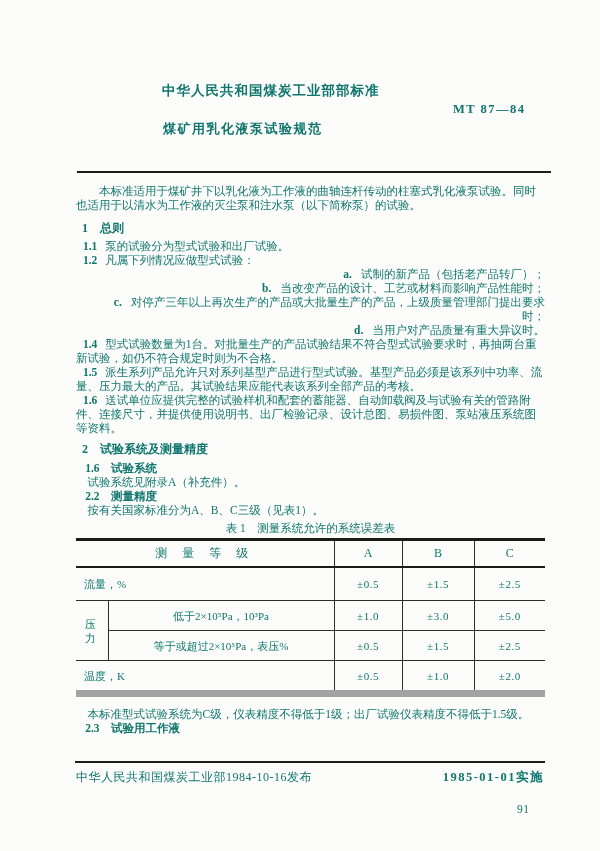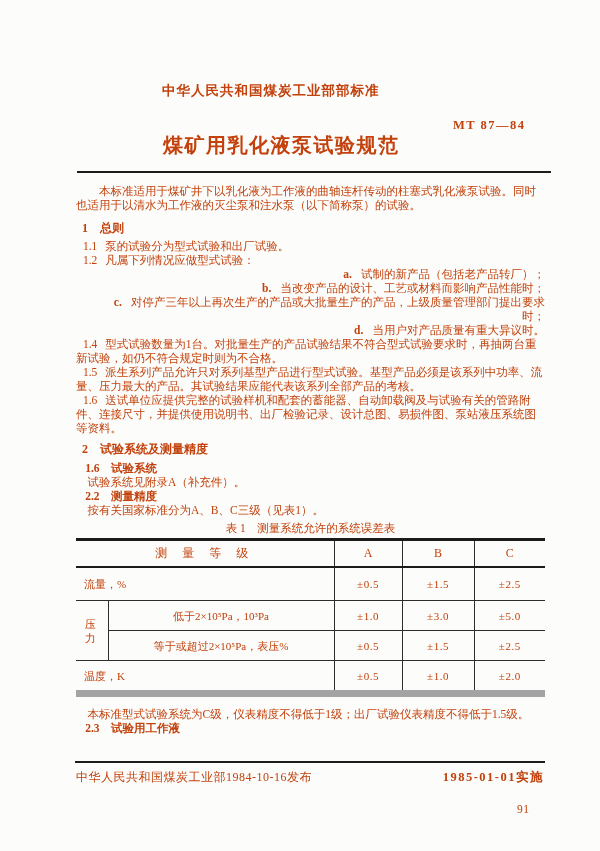--- a/index.html
+++ b/index.html
@@ -3,53 +3,53 @@
 <meta charset="utf-8">
 <style>
   * { margin: 0; padding: 0; box-sizing: border-box; }
   html,body { background:#e8e8e6; }
   .page {
     position: relative;
     width: 600px; height: 851px;
     margin: 0 auto;
     background: #fcfcfa;
     font-family: "Liberation Serif", "DejaVu Serif", serif;
-    color: #c2410c;
+    color: #0f766e;
     overflow: hidden;
   }
   
   .org-line {
     position: absolute; left: 162px; top: 82px;
     font-size: 13.5px; font-weight: bold; letter-spacing: 1px;
     white-space: nowrap;
   }
   .std-code {
-    position: absolute; left: 453px; top: 118px;
+    position: absolute; left: 453px; top: 102px;
     font-size: 12.5px; font-weight: bold; letter-spacing: 1.5px;
     white-space: nowrap;
   }
   .doc-title {
-    position: absolute; left: 163px; top: 132px;
-    font-size: 20px; font-weight: bold; letter-spacing: 1.5px;
+    position: absolute; left: 163px; top: 120px;
+    font-size: 13px; font-weight: bold; letter-spacing: 1.5px;
     white-space: nowrap;
     font-family: Liberation Mono, monospace;
   }
   .head-rule {
     position: absolute; left: 77px; top: 171px;
     width: 474px; height: 2px; background: #1c1c1c;
   }
   
   .content {
     position: absolute; left: 76px; top: 184px; width: 469px;
     font-size: 11.5px; line-height: 14px;
   }
   .intro { text-indent: 2em; margin-bottom: 9px; }
   .sec-h1 { font-size: 12px; font-weight: bold; text-indent: 0.5em; margin: 2px 0 4px 0; }
   .clause { text-indent: 0.6em; }
-  .clause .cnum { font-weight: normal; margin-right: 0.7em; }
+  .clause .cnum { font-weight: bold; margin-right: 0.7em; }
   .item { text-indent: 2.1em; text-align: right; }
   .item .cnum { font-weight: bold; margin-right: 0.8em; }
   .sec2 { margin-top: 7px; margin-bottom: 5px; }
   .sub-h { font-weight: bold; text-indent: 0.8em; }
   .sub-p { text-indent: 1em; }
   
   .tbl-caption { text-align: center; margin: 4px 0 3px 0; font-size: 11.5px; }
   table.t1 {
     width: 100%;
     border-collapse: collapse;

